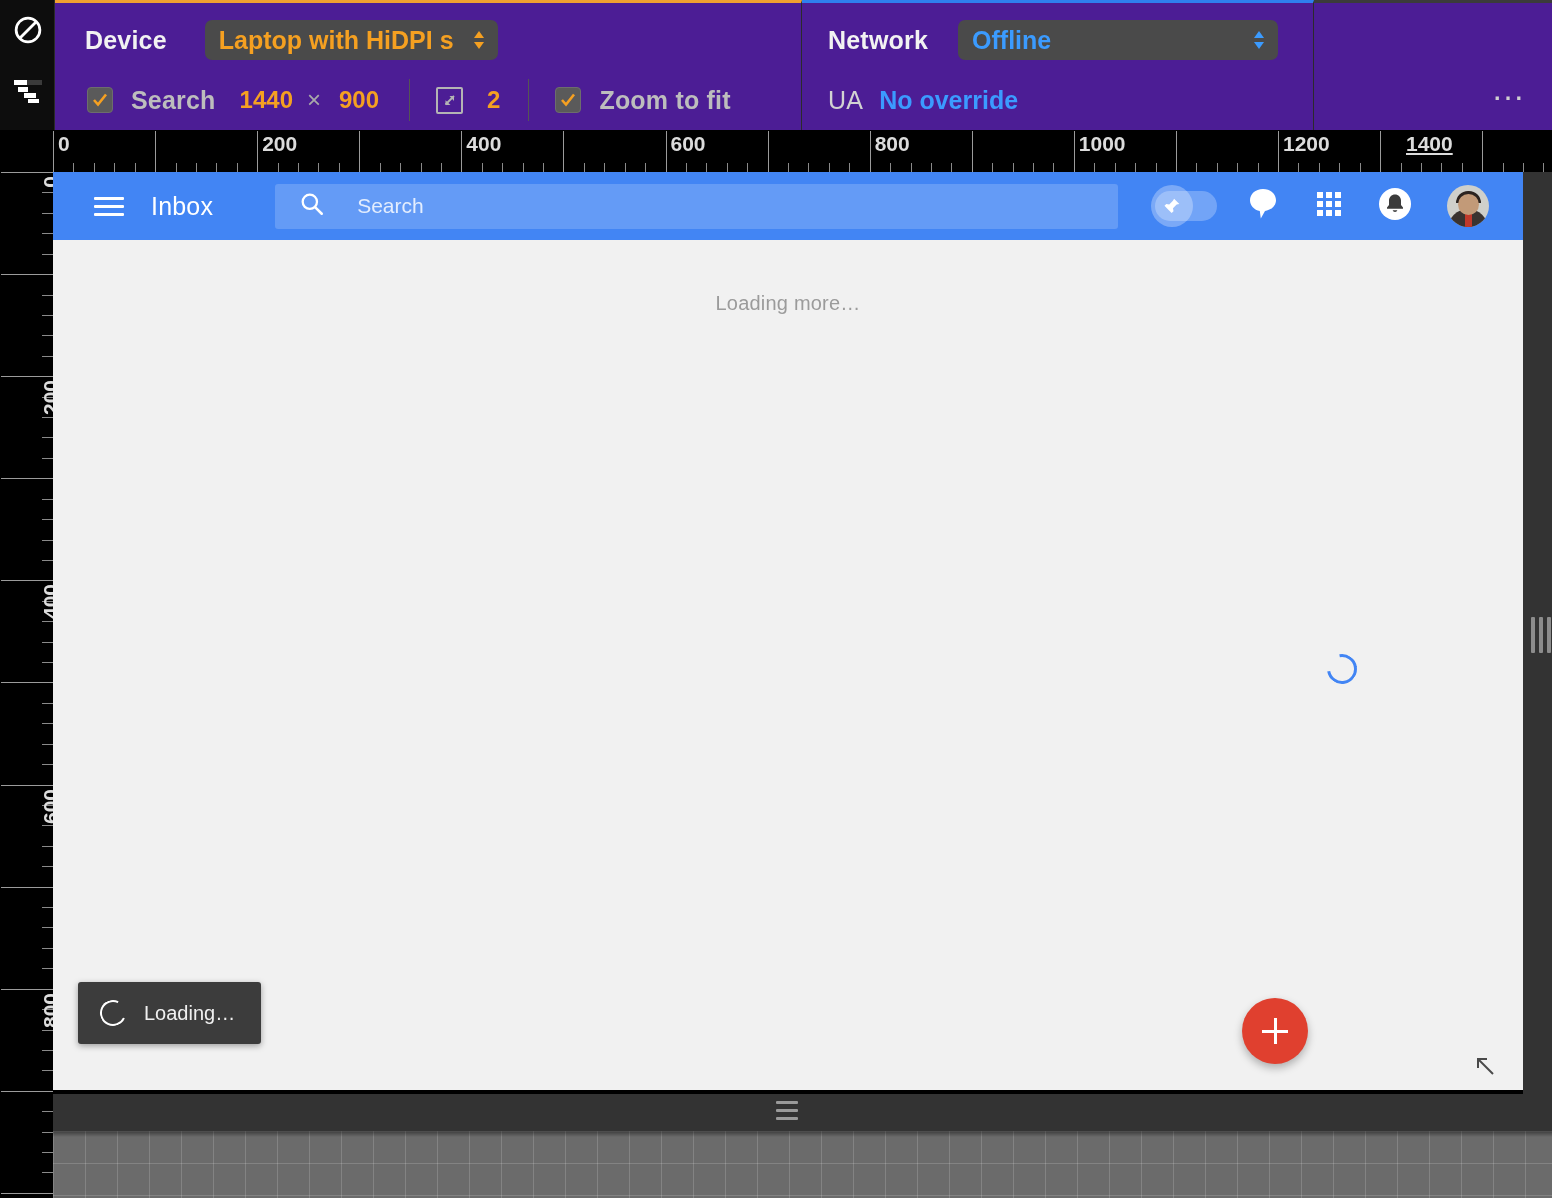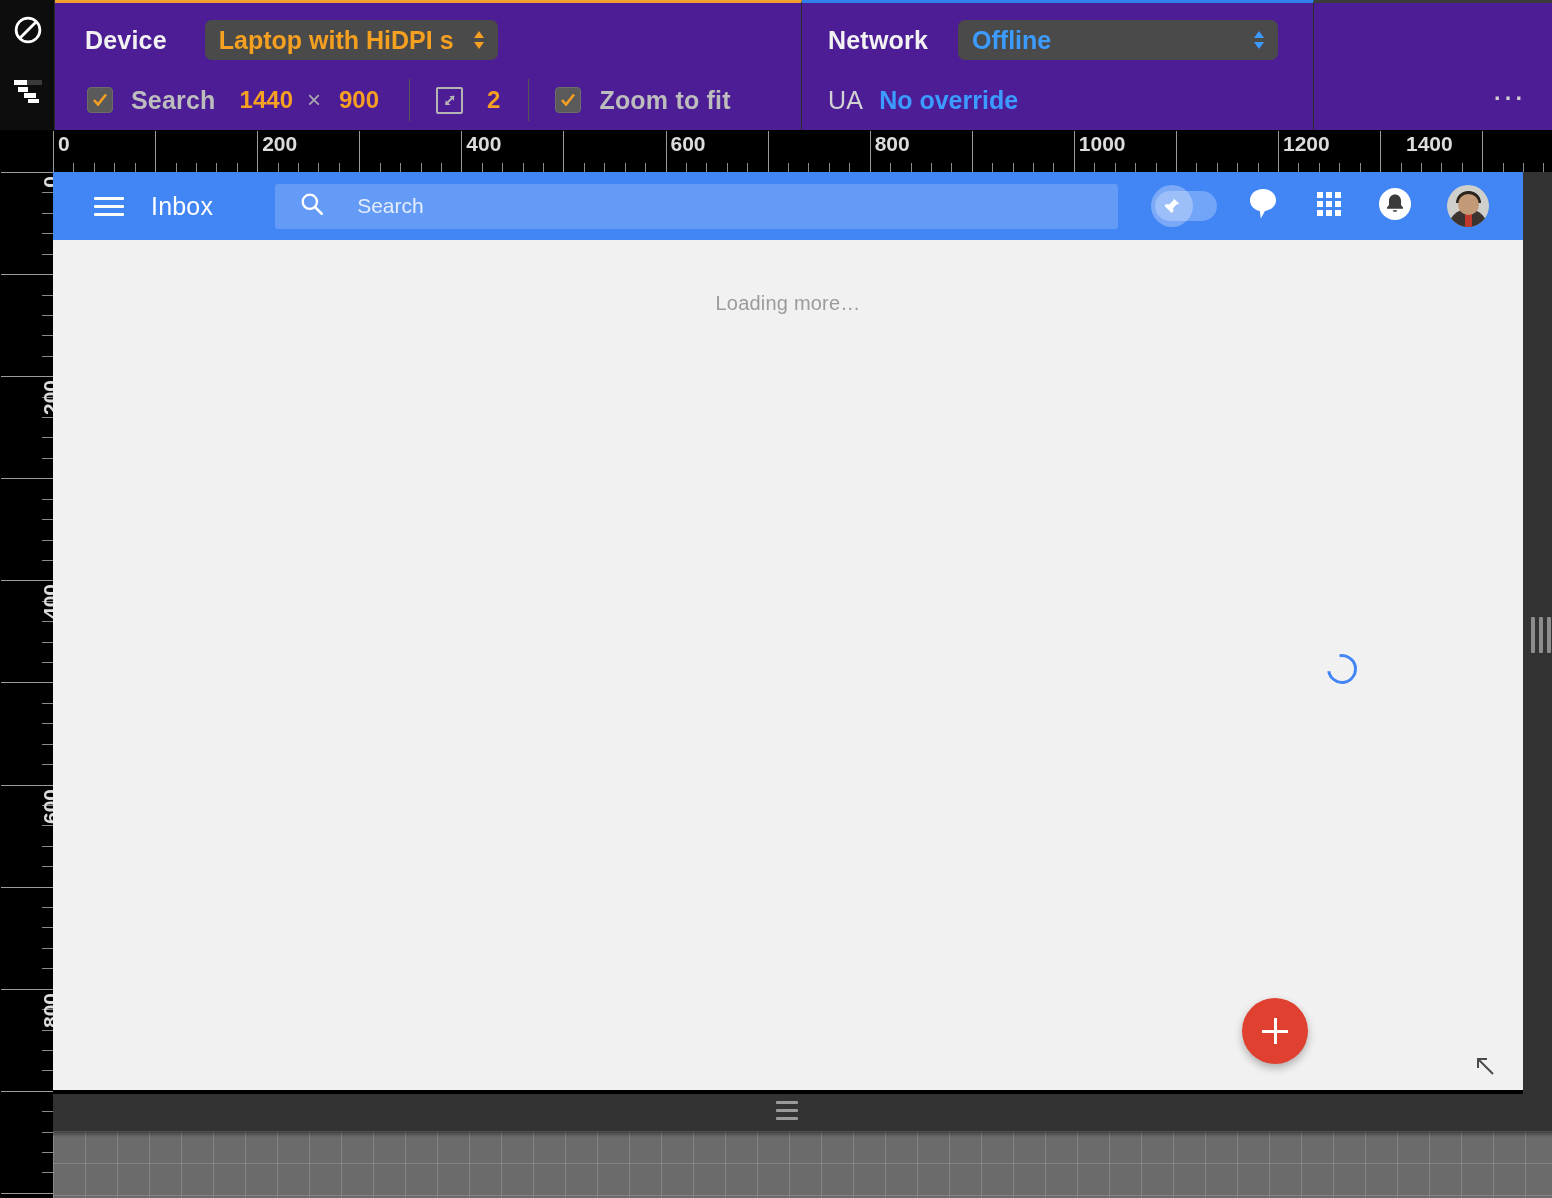--- a/index.html
+++ b/index.html
@@ -435,21 +435,21 @@
       <div class="tick t-minor" style="left: 1502.58px;"></div>
       <div class="tick t-minor" style="left: 1523px;"></div>
       <div class="tick t-minor" style="left: 1543.42px;"></div>
       <div class="rlabel" style="left: 53px;">0</div>
       <div class="rlabel" style="left: 257.167px;">200</div>
       <div class="rlabel" style="left: 461.333px;">400</div>
       <div class="rlabel" style="left: 665.5px;">600</div>
       <div class="rlabel" style="left: 869.667px;">800</div>
       <div class="rlabel" style="left: 1073.83px;">1000</div>
       <div class="rlabel" style="left: 1278px;">1200</div>
-      <div class="rlabel" style="left: 1401px;">1400</div>
+      <div class="rlabel" style="left: 1401px; text-decoration: underline;">1400</div>
     </div>
   <div class="ruler-v">
       <div class="tick t-major" style="top: 42px;"></div>
       <div class="tick t-minor" style="top: 62.4167px;"></div>
       <div class="tick t-minor" style="top: 82.8333px;"></div>
       <div class="tick t-minor" style="top: 103.25px;"></div>
       <div class="tick t-minor" style="top: 123.667px;"></div>
       <div class="tick t-major" style="top: 144.083px;"></div>
       <div class="tick t-minor" style="top: 164.5px;"></div>
       <div class="tick t-minor" style="top: 184.917px;"></div>
@@ -575,20 +575,24 @@
       </div>
     </div>
 
     <div class="loading-more">Loading more…</div>
 
     <div class="mid-spinner">
       <div class="spin-ring"></div>
     </div>
 
     <div class="toast-nub"></div>
+    <div class="toast">
+      <span class="spin-ring-sm"></span>
+      <span class="toast-text">Loading…</span>
+    </div>
 
     <div class="fab">
       <span class="plus-h"></span>
       <span class="plus-v"></span>
     </div>
 
     <span class="corner-resize">
       <svg width="24" height="24" viewBox="0 0 24 24">
         <line x1="20" y1="20" x2="6" y2="6" stroke="#4a4a4a" stroke-width="2"></line>
         <polyline points="5,14 5,5 14,5" fill="none" stroke="#4a4a4a" stroke-width="2"></polyline>

